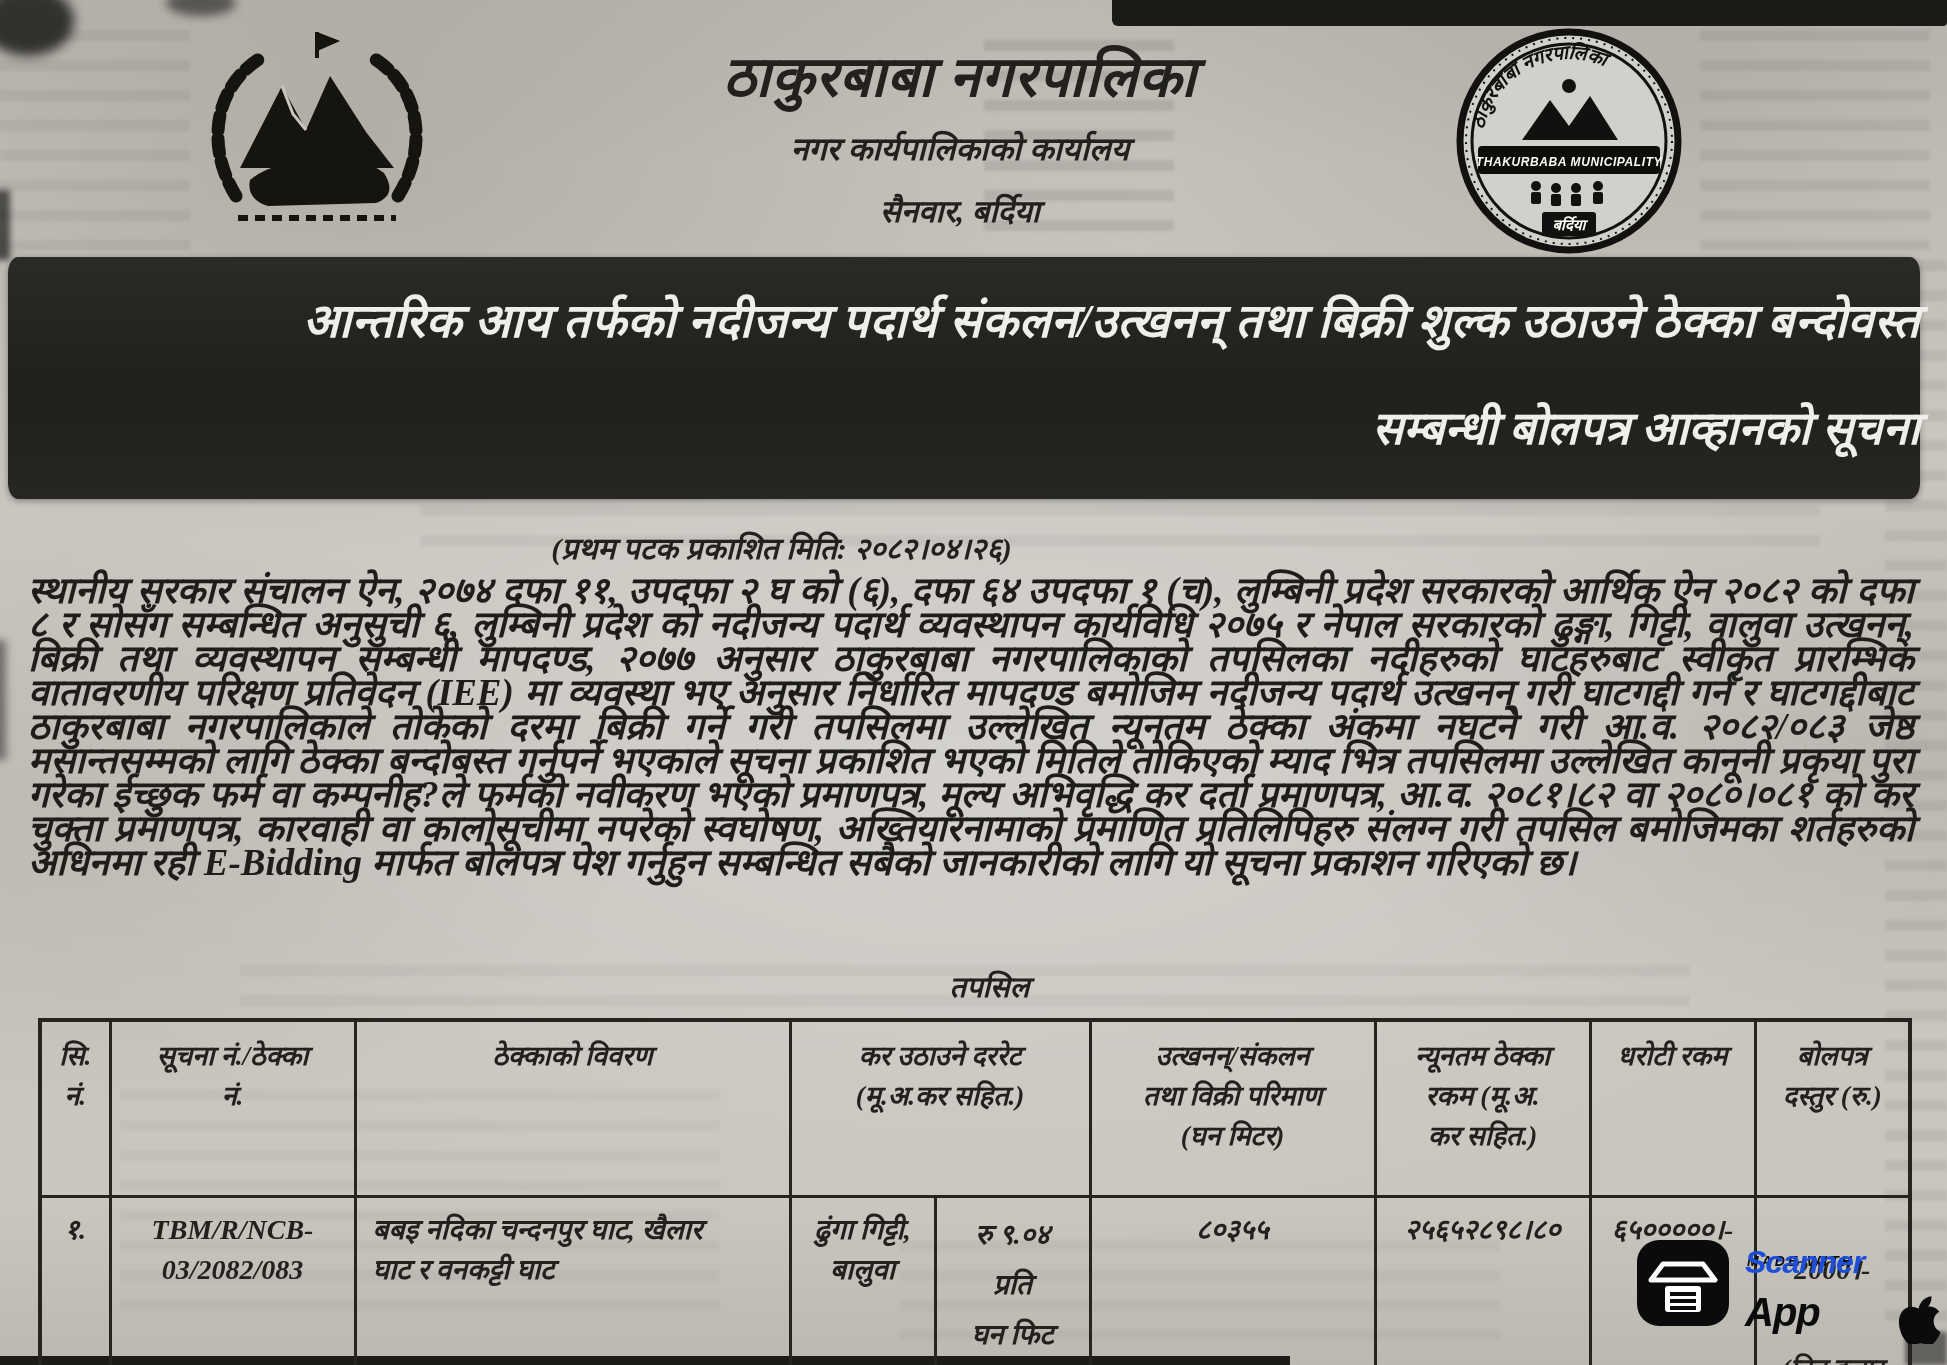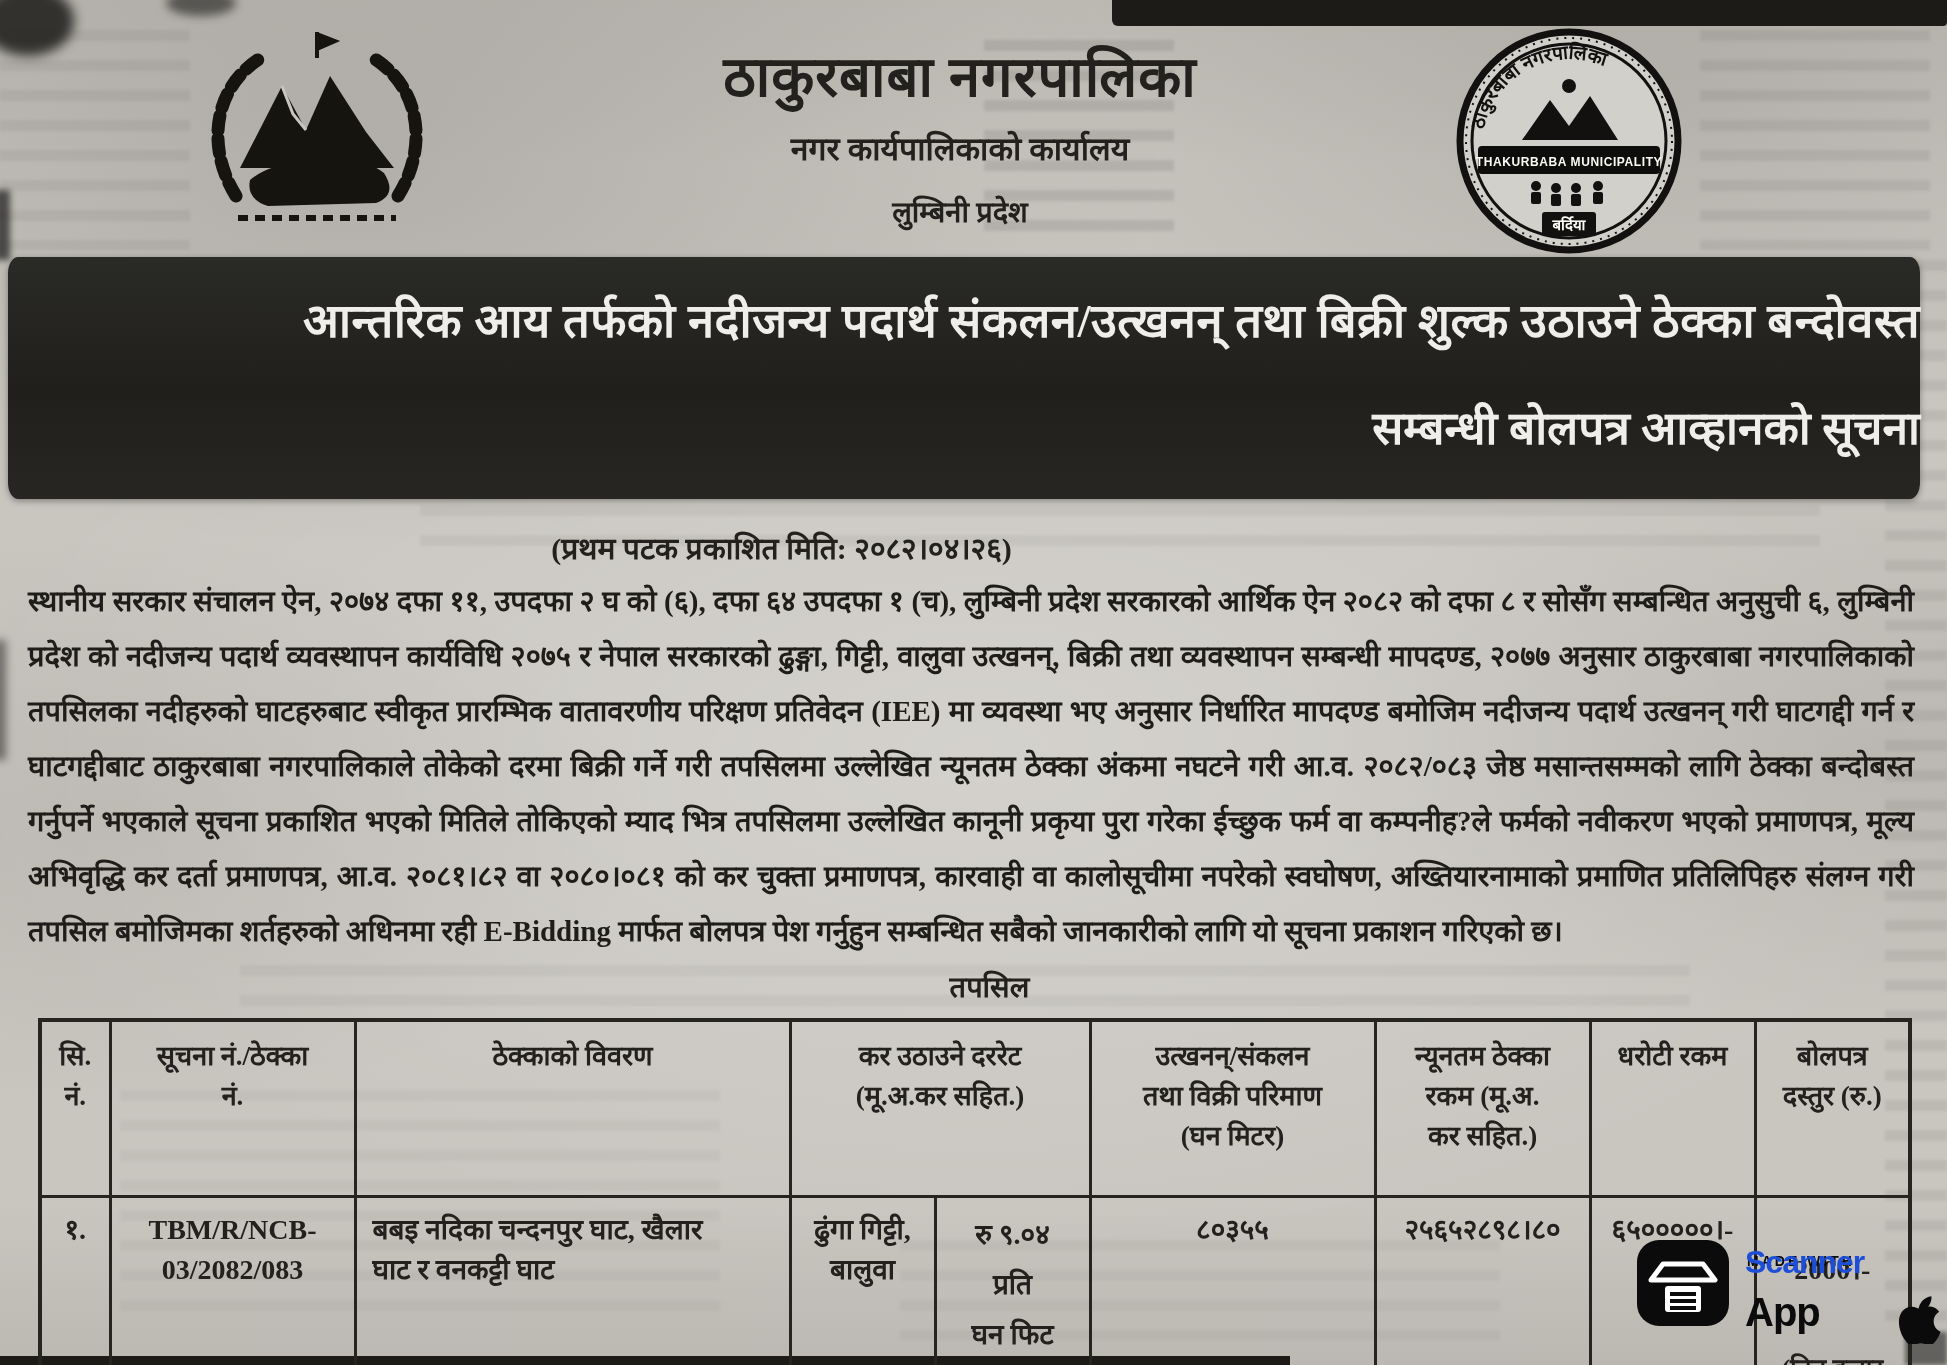--- a/index.html
+++ b/index.html
@@ -1,20 +1,21 @@
 <!DOCTYPE html>
 <html><head>
 <meta charset="utf-8">
 <style>
   html,body{margin:0;padding:0;background:#6e6c68;}
   .page{
     position:relative;width:1947px;height:1365px;overflow:hidden;
     background:#c9c6c0;
     font-family:"Liberation Serif","DejaVu Serif",serif;
     color:#23211d;
+    font-style:italic;
   }
   
   .page::before{
     content:"";position:absolute;inset:0;pointer-events:none;z-index:1;
     background:
       radial-gradient(60% 40% at 18% 12%, rgba(70,68,62,.18), transparent 70%),
       radial-gradient(50% 35% at 85% 8%, rgba(70,68,62,.14), transparent 70%),
       radial-gradient(70% 50% at 50% 55%, rgba(255,255,252,.20), transparent 75%),
       radial-gradient(40% 30% at 6% 60%, rgba(70,68,62,.10), transparent 70%),
       radial-gradient(45% 30% at 96% 55%, rgba(70,68,62,.12), transparent 70%),
@@ -38,21 +39,21 @@
     left:8px;top:257px;width:1912px;height:242px;z-index:3;
     background:linear-gradient(180deg,#2a2a26,#201f1c 55%,#272622);
     border-radius:10px/16px;text-align:right;color:#efeeea;
     box-shadow:0 2px 6px rgba(0,0,0,.35);
   }
   .band .l1{font-size:47px;font-weight:bold;margin-top:30px;letter-spacing:.5px;}
   .band .l2{font-size:46px;font-weight:bold;margin-top:44px;}
   .date-line{left:0;top:527px;width:1563px;text-align:center;font-size:30px;font-weight:bold;z-index:3;}
   .body-par{
     left:28px;top:574px;width:1886px;z-index:3;
-    font-size:29px;line-height:55px;font-weight:600;
+    font-size:37px;line-height:34px;font-weight:600;
     text-align:justify;text-justify:inter-word;color:#1f1d19;
   }
   .tapasil{left:0;top:966px;width:1947px;text-align:center;font-size:29px;font-weight:bold;z-index:3;margin-left:16px;}
   
   table.tbl{
     position:absolute;left:38px;top:1018px;z-index:3;
     border-collapse:collapse;table-layout:fixed;width:1870px;
     background:transparent;
   }
   table.tbl th,table.tbl td{
@@ -109,20 +110,21 @@
       <path d="M42,140 L84,58 L108,102 L132,48 L168,104 L196,140 Z" fill="#15140f"></path>
       <path d="M84,58 L95,86 L108,102" stroke="#c9c6c0" stroke-width="3" fill="none"></path>
       <path d="M52,152 q24,-20 62,-15 q38,-18 72,8 q14,22 -8,30 l-108,3 q-22,-7 -18,-26 z" fill="#15140f"></path>
       <path d="M40,190 h158" stroke="#15140f" stroke-width="6" stroke-dasharray="10 7"></path>
     </svg>
   </div>
 
   <div class="abs hdr-center">
     <div class="hdr-muni">ठाकुरबाबा नगरपालिका</div>
     <div class="hdr-office">नगर कार्यपालिकाको कार्यालय</div>
+    <div class="hdr-place">सैनवार, बर्दिया</div>
     <div class="hdr-prov">लुम्बिनी प्रदेश</div>
   </div>
 
   <div class="abs seal-wrap">
     <svg viewBox="0 0 234 226" width="234" height="226">
       <circle cx="117" cy="113" r="109" fill="#d2d0ca" stroke="#121110" stroke-width="7"></circle>
       <circle cx="117" cy="113" r="97" fill="none" stroke="#121110" stroke-width="3"></circle>
       <path id="sealArcTop" d="M 30 118 A 87 87 0 0 1 204 118" fill="none"></path>
       <text font-size="19" font-weight="bold" fill="#121110" font-family="Liberation Serif, serif">
         <textPath href="#sealArcTop" startOffset="6%">ठाकुरबाबा नगरपालिका</textPath>

